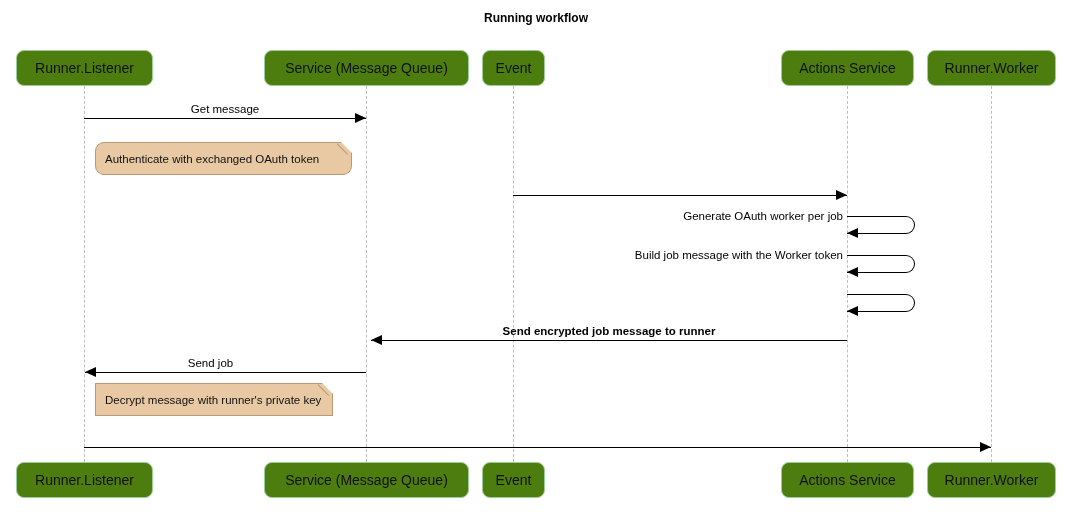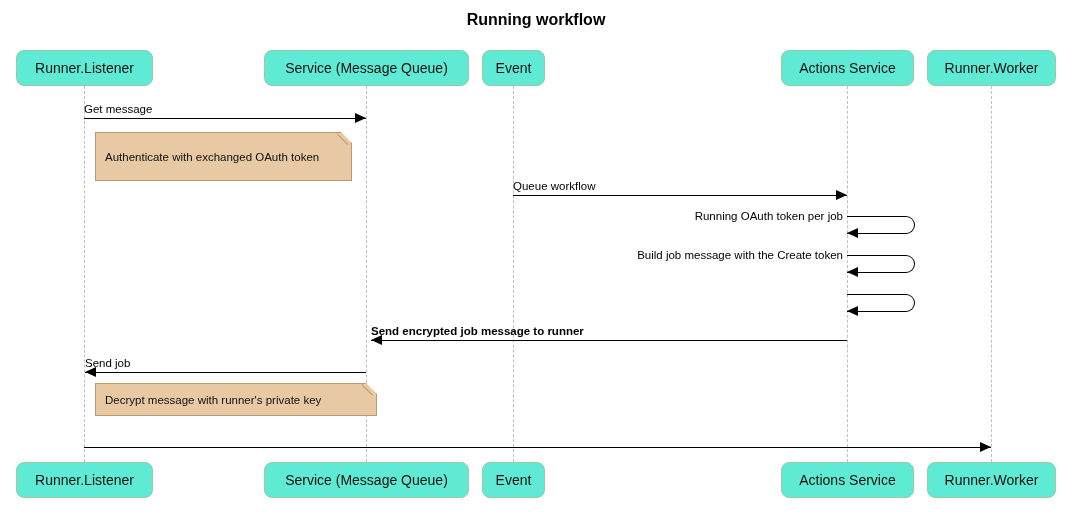--- a/index.html
+++ b/index.html
@@ -16,31 +16,31 @@
     height: 523px;
     background: #ffffff;
     overflow: hidden;
   }
   #diagram-title {
     position: absolute;
     left: 0;
     top: 11px;
     width: 1072px;
     text-align: center;
-    font-size: 16px;
+    font-size: 12px;
     font-weight: bold;
     color: #000000;
     letter-spacing: 0px;
   }
   
   .participant {
     position: absolute;
     height: 36px;
     box-sizing: border-box;
-    background: #5eead4;
+    background: #4d7c0f;
     border: 1px solid #9ccb9c;
     border-radius: 8px;
     display: flex;
     align-items: center;
     justify-content: center;
     font-size: 14px;
     color: #111111;
     white-space: nowrap;
     padding: 0 10px;
   }
@@ -56,21 +56,21 @@
     height: 0;
     border-top: 1.4px solid #000000;
   }
   .msg-label {
     position: absolute;
     font-size: 11.5px;
     color: #000000;
     white-space: nowrap;
     line-height: 13px;
   }
-  .msg-label.center { }
+  .msg-label.center { text-align: center; }
   .msg-label.right  { text-align: right; }
   .arrowhead {
     position: absolute;
     width: 0;
     height: 0;
   }
   .arrowhead.right {
     border-top: 5px solid transparent;
     border-bottom: 5px solid transparent;
     border-left: 11px solid #000000;
@@ -173,50 +173,49 @@
       <span>Actions Service</span>
     </div>
   <div class="participant" style="left:927px; top:462px; width:129px;">
       <span>Runner.Worker</span>
     </div>
 
   <div class="msg-label center" style="left:84px; width:282px; top:103px;">Get message</div>
   <div class="msg" style="left:84px; width:282px; top:118px;"></div>
   <div class="arrowhead right" style="left:355px; top:113px;"></div>
 
-  <div class="note" style="left:95px; top:132px; width:257px; height:49px;">
+  <div class="note" style="left:95px; top:142px; width:257px; height:33px;border-radius:9px;">
     <span>Authenticate with exchanged OAuth token</span>
     <span class="fold"></span>
     <span class="fold-edge"></span>
   </div>
 
-  <div class="msg-label center" style="left:513px; width:334px; top:180px;">Queue workflow</div>
   <div class="msg" style="left:513px; width:334px; top:195px;"></div>
   <div class="arrowhead right" style="left:836px; top:190px;"></div>
 
-  <div class="msg-label right" style="left:447px; width:396px; top:210px;">Running OAuth token per job</div>
+  <div class="msg-label right" style="left:447px; width:396px; top:210px;">Generate OAuth worker per job</div>
   <div class="selfloop" style="left:847px; top:216px; width:68px; height:18px;"></div>
   <div class="arrowhead left" style="left:847px; top:228px;"></div>
 
-  <div class="msg-label right" style="left:447px; width:396px; top:249px;">Build job message with the Create token</div>
+  <div class="msg-label right" style="left:447px; width:396px; top:249px;">Build job message with the Worker token</div>
   <div class="selfloop" style="left:847px; top:255px; width:68px; height:18px;"></div>
   <div class="arrowhead left" style="left:847px; top:267px;"></div>
 
   <div class="selfloop" style="left:847px; top:294px; width:68px; height:18px;"></div>
   <div class="arrowhead left" style="left:847px; top:306px;"></div>
 
   <div class="msg-label center" style="left:371px; width:476px; top:325px;font-weight:bold;">Send encrypted job message to runner</div>
   <div class="msg" style="left:371px; width:476px; top:340px;"></div>
   <div class="arrowhead left" style="left:371px; top:335px;"></div>
 
-  <div class="msg-label center" style="left:85px; width:281px; top:357px;">Send job</div>
+  <div class="msg-label center" style="left:70px; width:281px; top:357px;">Send job</div>
   <div class="msg" style="left:85px; width:281px; top:372px;"></div>
   <div class="arrowhead left" style="left:85px; top:367px;"></div>
 
-  <div class="note" style="left:95px; top:383px; width:282px; height:33px;">
+  <div class="note" style="left:95px; top:383px; width:238px; height:33px;">
     <span>Decrypt message with runner's private key</span>
     <span class="fold"></span>
     <span class="fold-edge"></span>
   </div>
 
   <div class="msg" style="left:84px; width:907px; top:447px;"></div>
   <div class="arrowhead right" style="left:980px; top:442px;"></div>
 
 </div>
 

